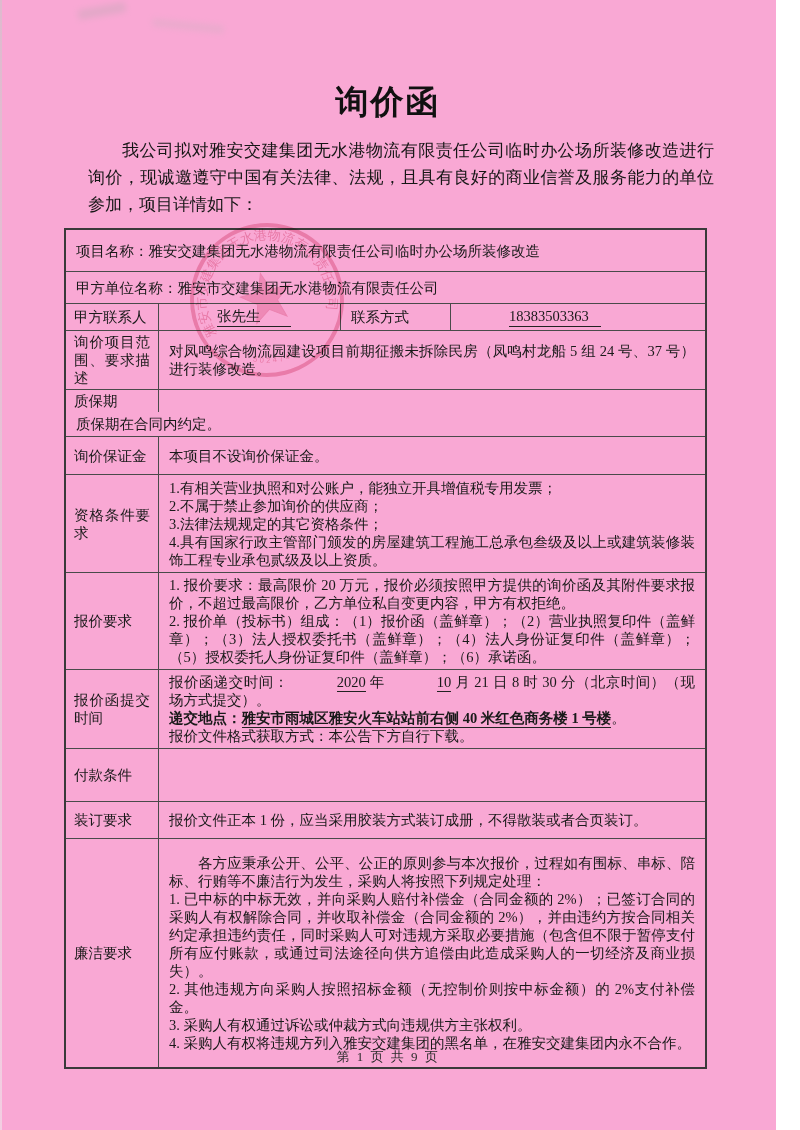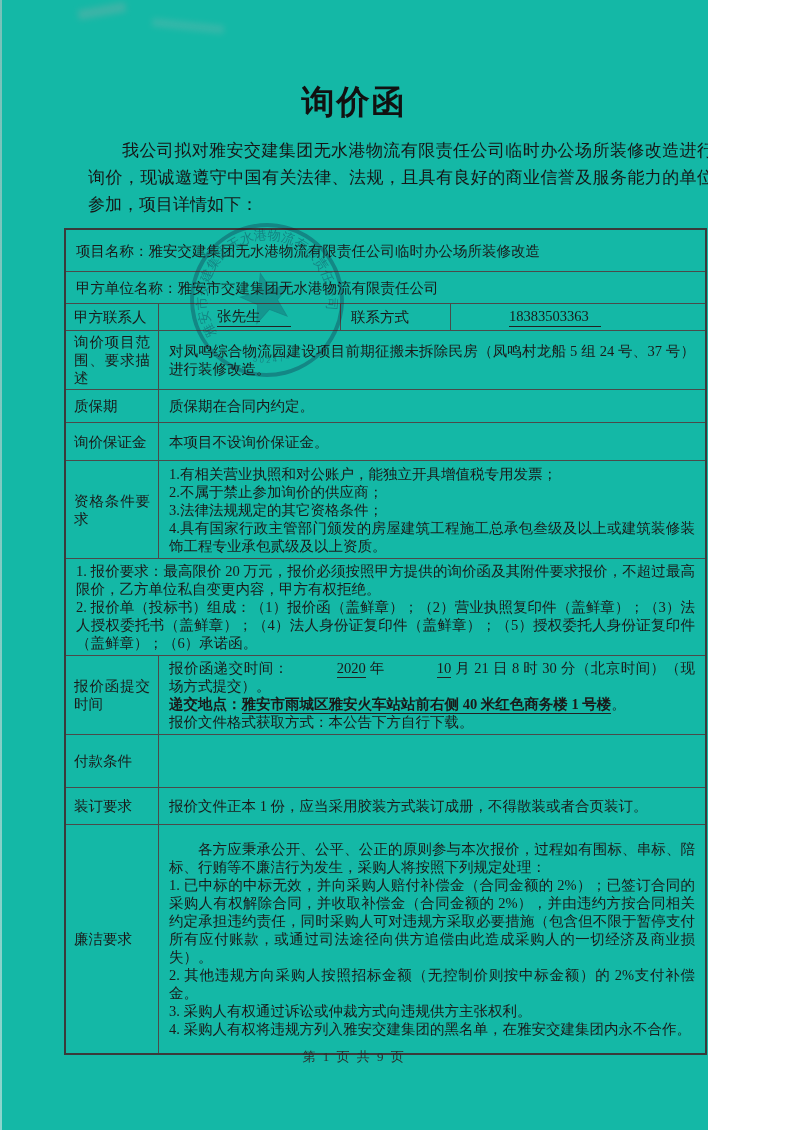--- a/index.html
+++ b/index.html
@@ -1,17 +1,17 @@
 <!DOCTYPE html>
 <html><head>
 <meta charset="utf-8">
 <style>
   html,body{margin:0;padding:0;background:#ffffff;}
   body{font-family:"Liberation Serif","DejaVu Serif",serif;color:#1e1e1e;}
-  .page{position:relative;width:708px;height:1130px;background:#14b8a6;overflow:hidden;}
+  .page{position:relative;width:776px;height:1130px;background:#f9a8d4;overflow:hidden;}
 
   
   .edge-line{position:absolute;left:0;top:0;width:2px;height:100%;
     background:linear-gradient(#c9c9c9,#ededed);opacity:.55;}
   .smudge-a{position:absolute;left:78px;top:6px;width:48px;height:10px;background:#a9a9a9;
     opacity:.28;filter:blur(3px);transform:rotate(-10deg);}
   .smudge-b{position:absolute;left:152px;top:22px;width:72px;height:8px;background:#b5b5b5;
     opacity:.22;filter:blur(3px);transform:rotate(6deg);}
 
   .title{position:absolute;top:80px;left:0;width:100%;text-align:center;
@@ -26,21 +26,21 @@
   .tr{display:flex;align-items:stretch;}
   .tr + .tr{border-top:1px solid #4a4a4a;}
   .td{box-sizing:border-box;}
   .lbl{width:93px;border-right:1px solid #4a4a4a;display:flex;align-items:center;
     padding:2px 8px;}
   .lbl > div{width:100%;text-align:justify;}
   .val{flex:1;display:flex;flex-direction:column;justify-content:center;padding:3px 10px;}
   .val p{margin:0;text-align:justify;}
   .full{flex:1;display:flex;align-items:center;padding:2px 10px;}
   .r1{min-height:41px;} .r2{min-height:31px;} .r3{min-height:26px;}
-  .r4{min-height:44px;align-items:center;} .r5{min-height:32px;} .r6{min-height:37px;}
+  .r4{min-height:44px;align-items:center;} .r5{min-height:32px;flex-direction:column;} .r6{min-height:37px;}
   .r7{min-height:97px;} .r8{min-height:92px;} .r9{min-height:53px;}
   .r10{min-height:52px;} .r11{min-height:36px;} .r12{min-height:228px;}
 
   
   .c-name{width:182px;border-right:1px solid #4a4a4a;display:flex;align-items:center;padding:2px 10px;}
   .c-mlabel{width:110px;border-right:1px solid #4a4a4a;display:flex;align-items:center;padding:2px 10px;}
   .c-phone{flex:1;display:flex;align-items:center;padding:2px 10px;}
   .uline{border-bottom:1px solid #222;padding-bottom:1px;margin-left:48px;}
   .u-name{padding-right:30px;}
   .u-phone{padding-right:12px;}
@@ -125,20 +125,23 @@
       </div>
       <div class="td val">
         <p>1.有相关营业执照和对公账户，能独立开具增值税专用发票；</p>
         <p>2.不属于禁止参加询价的供应商；</p>
         <p>3.法律法规规定的其它资格条件；</p>
         <p>4.具有国家行政主管部门颁发的房屋建筑工程施工总承包叁级及以上或建筑装修装饰工程专业承包贰级及以上资质。</p>
       </div>
     </div>
 
     <div class="tr r8">
+      <div class="td lbl">
+        <div>报价要求</div>
+      </div>
       <div class="td val">
         <p>1. 报价要求：最高限价 20 万元，报价必须按照甲方提供的询价函及其附件要求报价，不超过最高限价，乙方单位私自变更内容，甲方有权拒绝。</p>
         <p>2. 报价单（投标书）组成：（1）报价函（盖鲜章）；（2）营业执照复印件（盖鲜章）；（3）法人授权委托书（盖鲜章）；（4）法人身份证复印件（盖鲜章）；（5）授权委托人身份证复印件（盖鲜章）；（6）承诺函。</p>
       </div>
     </div>
 
     <div class="tr r9">
       <div class="td lbl">
         <div>报价函提交时间</div>
       </div>

